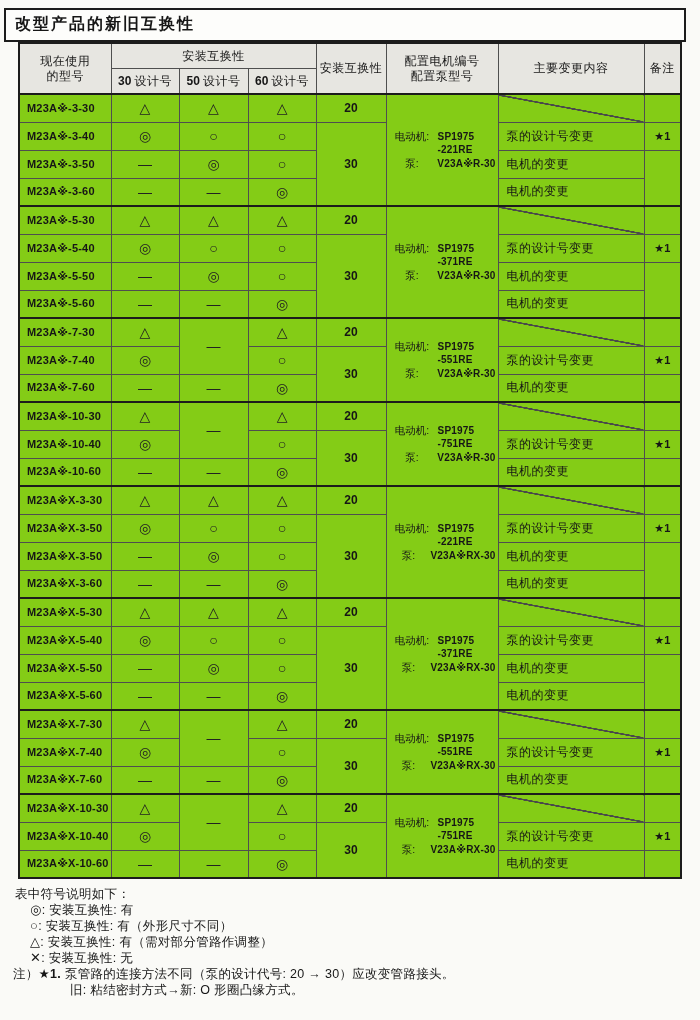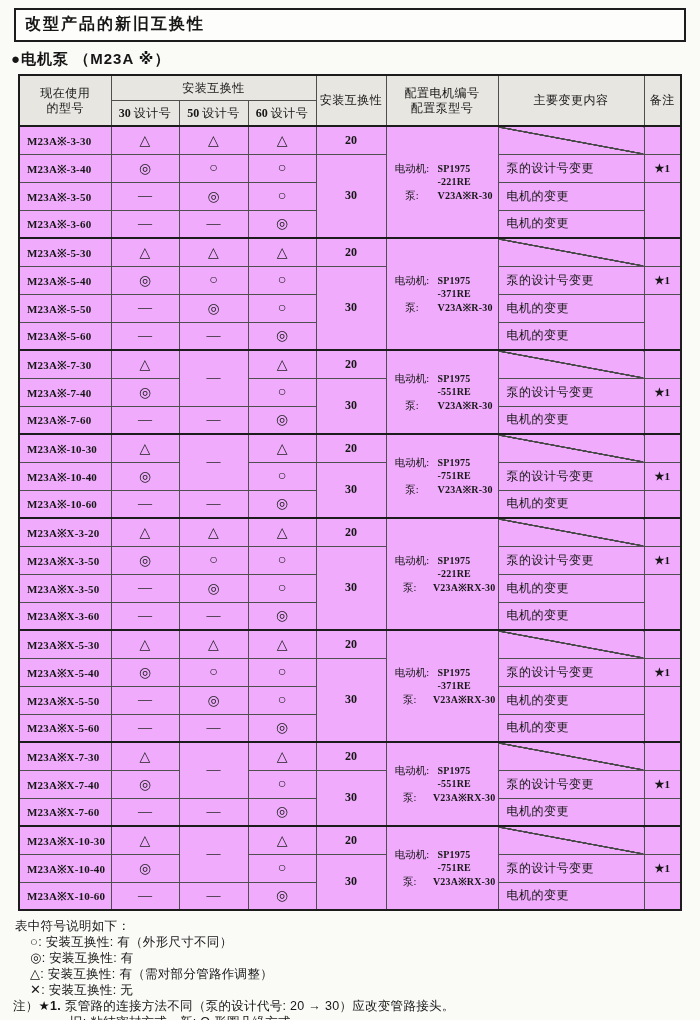--- a/index.html
+++ b/index.html
@@ -5,38 +5,37 @@
   html,body{margin:0;padding:0;}
   body{
     width:700px;height:1020px;
     background:#fafaf7;
     color:#161616;
     font-family:"Liberation Sans","DejaVu Sans",sans-serif;
     -webkit-font-smoothing:antialiased;
     overflow:hidden;
   }
   .title-box{
-    margin:8px 14px 0 14px;
+    margin:8px 14px 0 4px;
     border:2px solid #1c1c1c;
     background:#fdfdfb;
     padding:4px 9px 5px 9px;
     font-size:16px;font-weight:bold;letter-spacing:2px;
   }
   .section-title{
     margin:8px 0 5px 11px;
     font-size:15px;font-weight:bold;letter-spacing:1px;
   }
   table.compat{
     border-collapse:collapse;
     table-layout:fixed;
     margin-left:18px;
     width:662px;
-    background:#f0abfc;
+    background:#84cc16;
     border:2px solid #1c1c1c;
-    font-family:Liberation Serif, serif;
   }
   th,td{
     border:1px solid #4f4f4f;
     padding:0;
     text-align:center;
     vertical-align:middle;
     overflow:hidden;
   }
   thead th{
     background:#e7e6e1;
@@ -83,23 +82,20 @@
 </style>
 </head>
 <body>
 
 <div class="page">
 
   <div class="title-box">
     <span>改型产品的新旧互换性</span>
   </div>
 
-  <div class="section-title">
-    <span>●</span><span>电机泵 （M23A ※）</span>
-  </div>
 
   <table class="compat">
     <colgroup>
       <col style="width:92px">
         <col style="width:68px">
         <col style="width:69px">
         <col style="width:68px">
       <col style="width:70px">
         <col style="width:112px">
         <col style="width:146px">
@@ -295,21 +291,21 @@
         </tr>
         <tr>
           <td class="model">M23A※-10-60</td>
           <td class="sym">—</td>
           <td class="sym">—</td>
           <td class="sym">◎</td>
           <td class="change">电机的变更</td>
           <td rowspan="1"></td>
         </tr>
         <tr class="block-start">
-          <td class="model">M23A※X-3-20</td>
+          <td class="model">M23A※X-3-30</td>
           <td class="sym">△</td>
           <td class="sym">△</td>
           <td class="sym">△</td>
           <td class="group">20</td>
           <td class="motor" rowspan="4">
             <div class="motor-box">
               <div class="motor-line">
                 <span class="mlbl">电动机:</span>
                 <span class="mval">SP1975</span>
               </div>
@@ -480,22 +476,22 @@
           <td class="sym">◎</td>
           <td class="change">电机的变更</td>
           <td rowspan="1"></td>
         </tr>
       </tbody>
   </table>
 
   <div class="legend">
     <div class="legend-intro">表中符号说明如下：</div>
     <div id="legend-items">
+        <div class="legend-item"><span class="lsym">◎</span><span>: 安装互换性: 有</span></div>
         <div class="legend-item"><span class="lsym">○</span><span>: 安装互换性: 有（外形尺寸不同）</span></div>
-        <div class="legend-item"><span class="lsym">◎</span><span>: 安装互换性: 有</span></div>
         <div class="legend-item"><span class="lsym">△</span><span>: 安装互换性: 有（需对部分管路作调整）</span></div>
         <div class="legend-item"><span class="lsym">✕</span><span>: 安装互换性: 无</span></div>
       </div>
     <div class="note">
       <span>注）</span><span class="bold">★1.</span><span> </span><span>泵管路的连接方法不同（泵的设计代号: 20 → 30）应改变管路接头。</span>
     </div>
     <div class="note2">旧: 粘结密封方式→新: O 形圈凸缘方式。</div>
   </div>
 
 </div>

